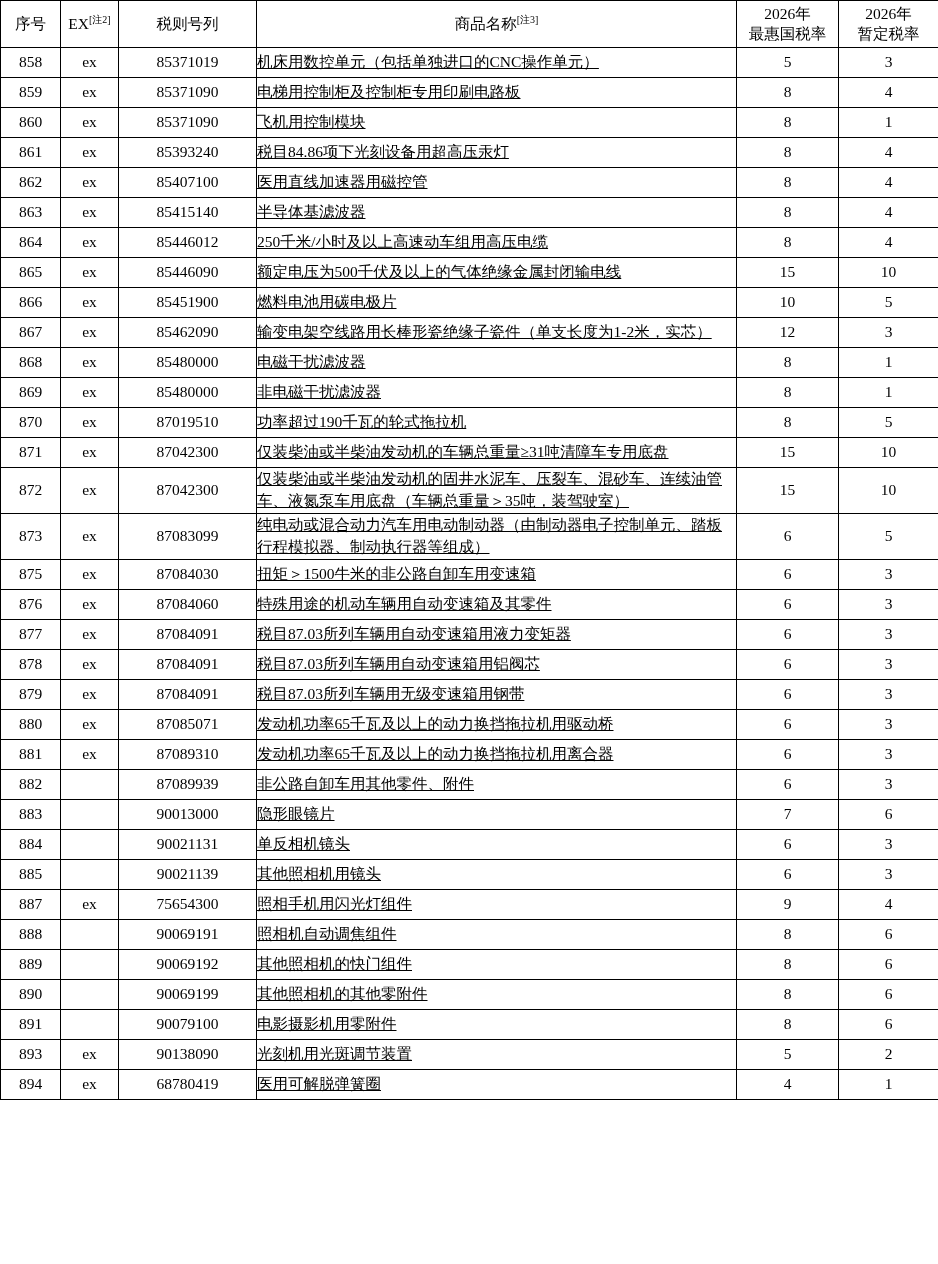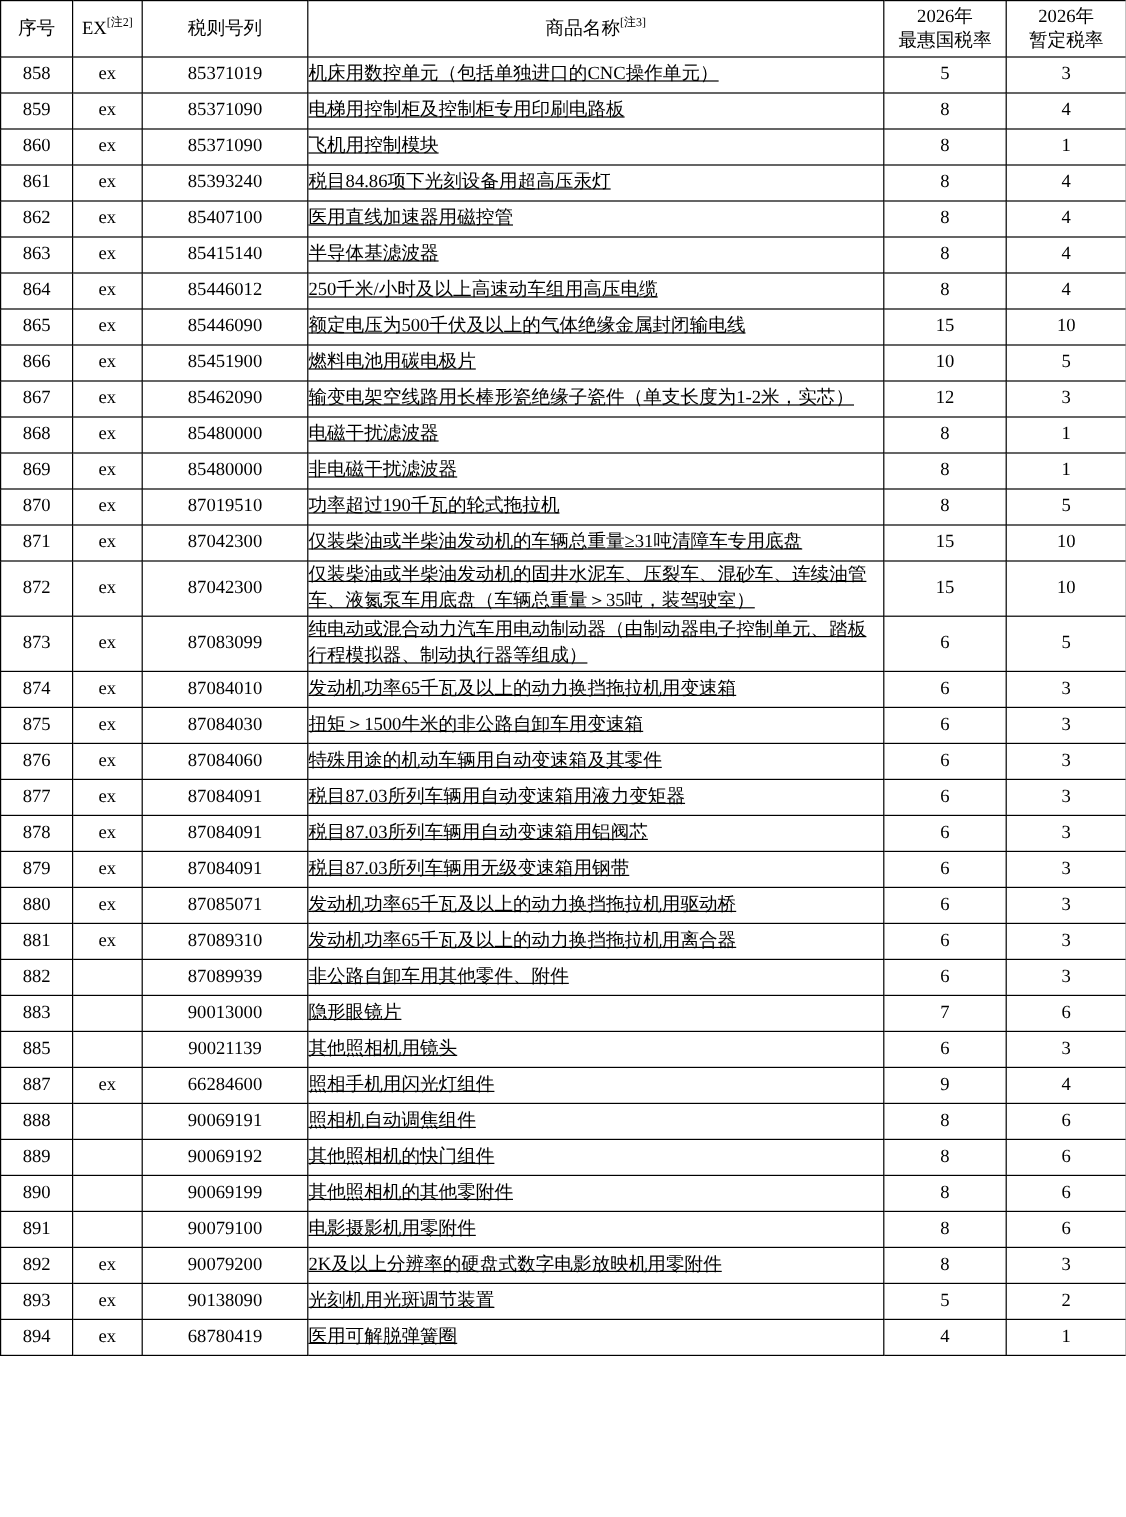--- a/index.html
+++ b/index.html
@@ -250,30 +250,20 @@
         <td class="c-seq"><span>873</span></td>
         <td class="c-ex"><span>ex</span></td>
         <td class="c-code"><span>87083099</span></td>
         <td class="c-name">
           <span class="name-wrap">纯电动或混合动力汽车用电动制动器（由制动器电子控制单元、踏板行程模拟器、制动执行器等组成）</span>
         </td>
         <td class="c-r1"><span>6</span></td>
         <td class="c-r2"><span>5</span></td>
       </tr>
       <tr>
-        <td class="c-seq"><span>874</span></td>
-        <td class="c-ex"><span>ex</span></td>
-        <td class="c-code"><span>87084010</span></td>
-        <td class="c-name">
-          <span class="name-wrap">发动机功率65千瓦及以上的动力换挡拖拉机用变速箱</span>
-        </td>
-        <td class="c-r1"><span>6</span></td>
-        <td class="c-r2"><span>3</span></td>
-      </tr>
-      <tr>
         <td class="c-seq"><span>875</span></td>
         <td class="c-ex"><span>ex</span></td>
         <td class="c-code"><span>87084030</span></td>
         <td class="c-name">
           <span class="name-wrap">扭矩＞1500牛米的非公路自卸车用变速箱</span>
         </td>
         <td class="c-r1"><span>6</span></td>
         <td class="c-r2"><span>3</span></td>
       </tr>
       <tr>
@@ -350,33 +340,43 @@
         <td class="c-seq"><span>883</span></td>
         <td class="c-ex"><span></span></td>
         <td class="c-code"><span>90013000</span></td>
         <td class="c-name">
           <span class="name-wrap">隐形眼镜片</span>
         </td>
         <td class="c-r1"><span>7</span></td>
         <td class="c-r2"><span>6</span></td>
       </tr>
       <tr>
+        <td class="c-seq"><span>884</span></td>
+        <td class="c-ex"><span></span></td>
+        <td class="c-code"><span>90021131</span></td>
+        <td class="c-name">
+          <span class="name-wrap">单反相机镜头</span>
+        </td>
+        <td class="c-r1"><span>6</span></td>
+        <td class="c-r2"><span>3</span></td>
+      </tr>
+      <tr>
         <td class="c-seq"><span>885</span></td>
         <td class="c-ex"><span></span></td>
         <td class="c-code"><span>90021139</span></td>
         <td class="c-name">
           <span class="name-wrap">其他照相机用镜头</span>
         </td>
         <td class="c-r1"><span>6</span></td>
         <td class="c-r2"><span>3</span></td>
       </tr>
       <tr>
         <td class="c-seq"><span>887</span></td>
         <td class="c-ex"><span>ex</span></td>
-        <td class="c-code"><span>66284600</span></td>
+        <td class="c-code"><span>75654300</span></td>
         <td class="c-name">
           <span class="name-wrap">照相手机用闪光灯组件</span>
         </td>
         <td class="c-r1"><span>9</span></td>
         <td class="c-r2"><span>4</span></td>
       </tr>
       <tr>
         <td class="c-seq"><span>888</span></td>
         <td class="c-ex"><span></span></td>
         <td class="c-code"><span>90069191</span></td>
@@ -408,30 +408,20 @@
       </tr>
       <tr>
         <td class="c-seq"><span>891</span></td>
         <td class="c-ex"><span></span></td>
         <td class="c-code"><span>90079100</span></td>
         <td class="c-name">
           <span class="name-wrap">电影摄影机用零附件</span>
         </td>
         <td class="c-r1"><span>8</span></td>
         <td class="c-r2"><span>6</span></td>
-      </tr>
-      <tr>
-        <td class="c-seq"><span>892</span></td>
-        <td class="c-ex"><span>ex</span></td>
-        <td class="c-code"><span>90079200</span></td>
-        <td class="c-name">
-          <span class="name-wrap">2K及以上分辨率的硬盘式数字电影放映机用零附件</span>
-        </td>
-        <td class="c-r1"><span>8</span></td>
-        <td class="c-r2"><span>3</span></td>
       </tr>
       <tr>
         <td class="c-seq"><span>893</span></td>
         <td class="c-ex"><span>ex</span></td>
         <td class="c-code"><span>90138090</span></td>
         <td class="c-name">
           <span class="name-wrap">光刻机用光斑调节装置</span>
         </td>
         <td class="c-r1"><span>5</span></td>
         <td class="c-r2"><span>2</span></td>

